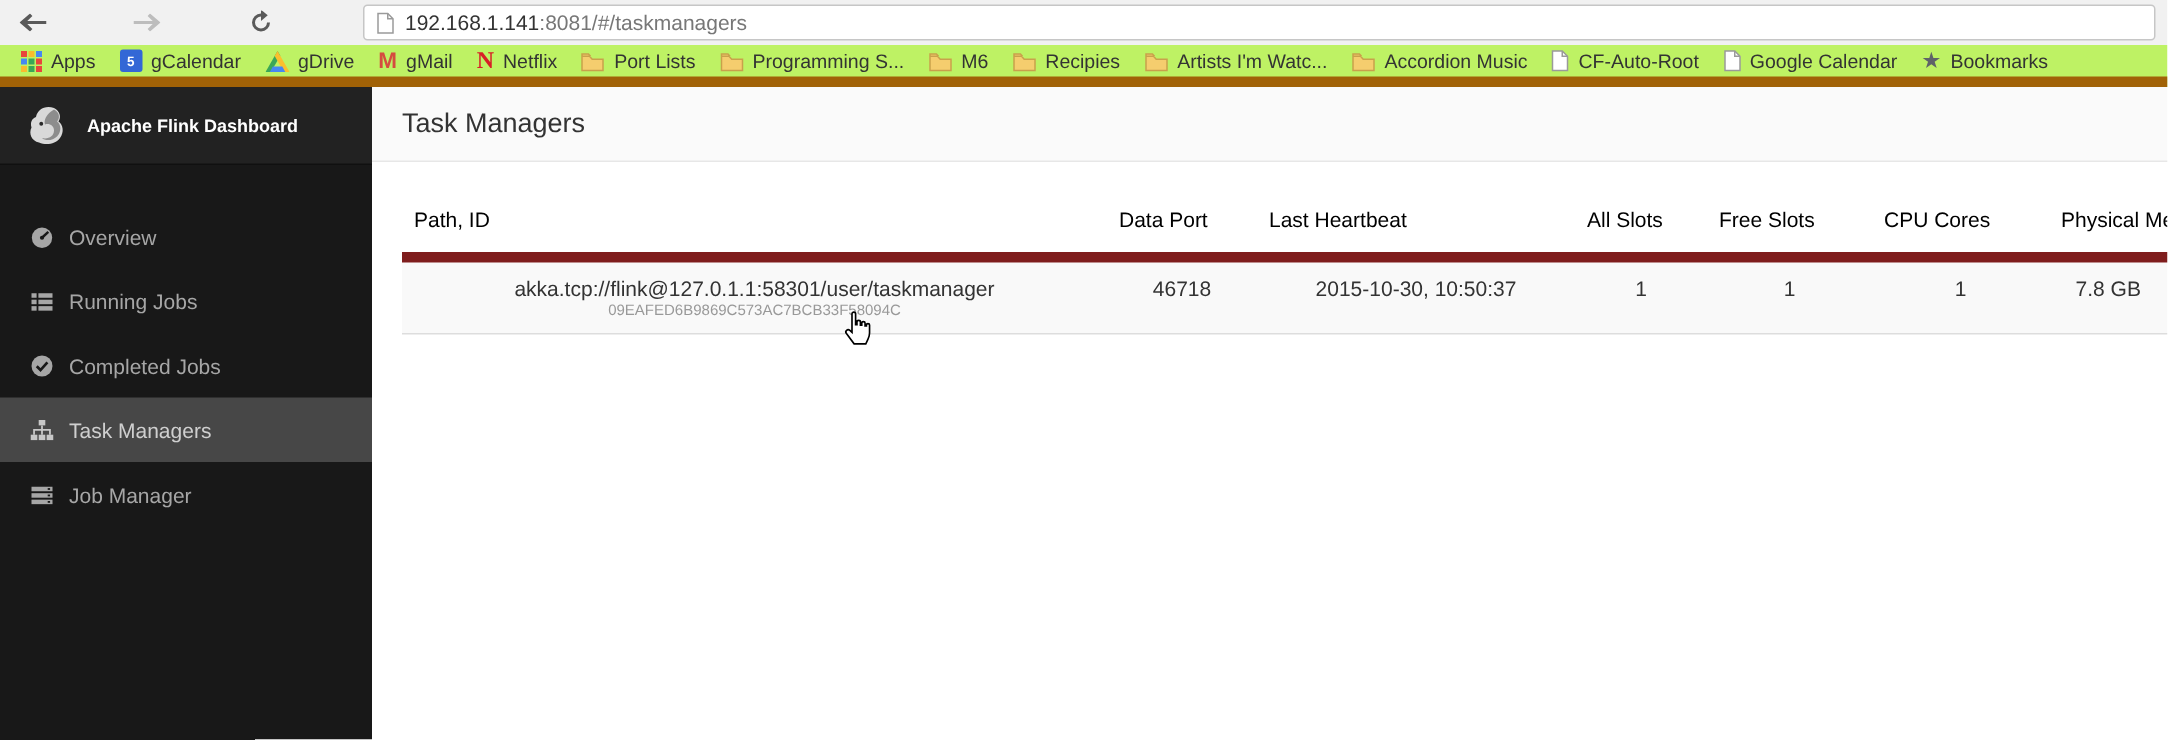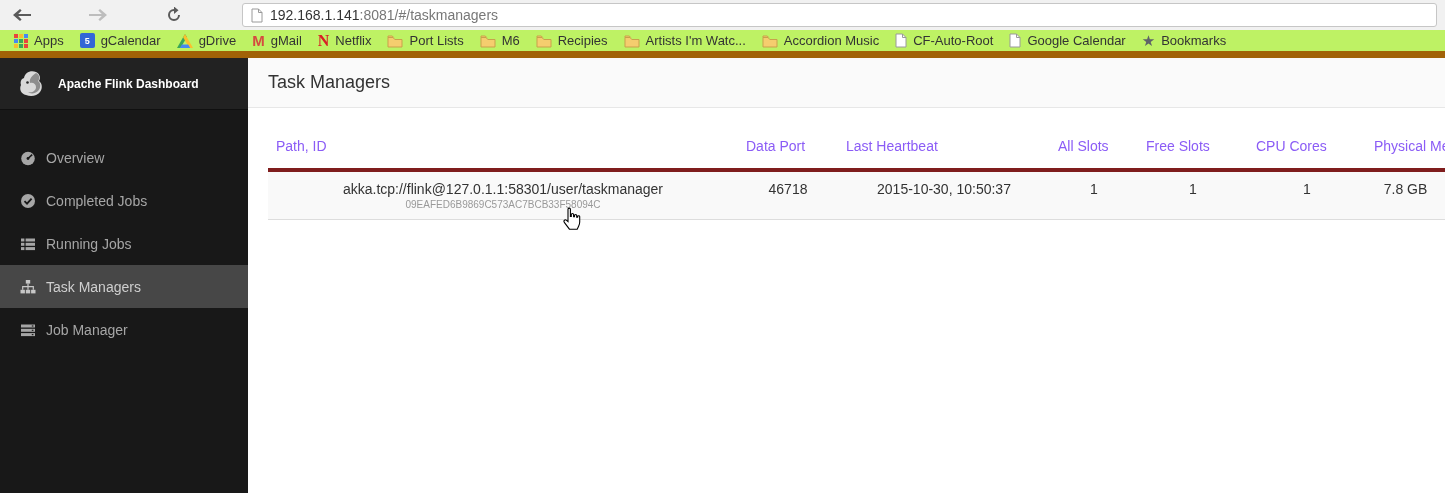--- a/index.html
+++ b/index.html
@@ -41,22 +41,22 @@
   .nav-item.active { background:#474747; color:#cfcfcf; }
   .nav-item .ic { width:16px; height:16px; flex:0 0 auto; display:flex; align-items:center; justify-content:center; }
 
   .main { flex:1; background:#fff; min-width:0; }
   .main-header { height:50px; background:#fafafa; border-bottom:1px solid #e7e7e7;
                  display:flex; align-items:center; padding-left:20px; }
   .page-title { font-size:18px; color:#333; }
 
   .content { padding:20px 0 0 20px; }
   table { border-collapse:collapse; table-layout:fixed; width:100%; }
-  th { text-align:left; font-weight:400; font-size:14px; color:#8b5cf6;
-       padding:10px 8px 14px 8px; border-bottom:4px solid #7f1d1d; white-space:nowrap; overflow:hidden; }
+  th { text-align:left; font-weight:400; font-size:14px; color:#000000;
+       padding:10px 8px 14px 8px; border-bottom:7px solid #7f1d1d; white-space:nowrap; overflow:hidden; }
   td { font-size:14px; color:#333; padding:9px 8px; vertical-align:top;
        border-bottom:1px solid #ddd; white-space:nowrap; overflow:hidden; }
   tr.data-row { background:#f9f9f9;text-align:center; }
   .cell-id { color:#999; font-size:10px; margin-top:2px; }
 
   .cursor { position:absolute; left:559px; top:206px; width:24px; height:28px; pointer-events:none; }
 </style>
 </head>
 <body>
 
@@ -123,20 +123,26 @@
   <div class="bm">
     <svg width="16" height="14" viewBox="0 0 16 14">
         <path d="M1 3.5 h5 l1.8 2 H15 v7.5 H1 Z M1 3.5 V2 h4.3 l1.4 1.5" fill="#f5cd6e" stroke="#c9a14b"></path>
       </svg>
     <span>Port Lists</span>
   </div>
   <div class="bm">
     <svg width="16" height="14" viewBox="0 0 16 14">
         <path d="M1 3.5 h5 l1.8 2 H15 v7.5 H1 Z M1 3.5 V2 h4.3 l1.4 1.5" fill="#f5cd6e" stroke="#c9a14b"></path>
       </svg>
+    <span>Programming S...</span>
+  </div>
+  <div class="bm">
+    <svg width="16" height="14" viewBox="0 0 16 14">
+        <path d="M1 3.5 h5 l1.8 2 H15 v7.5 H1 Z M1 3.5 V2 h4.3 l1.4 1.5" fill="#f5cd6e" stroke="#c9a14b"></path>
+      </svg>
     <span>M6</span>
   </div>
   <div class="bm">
     <svg width="16" height="14" viewBox="0 0 16 14">
         <path d="M1 3.5 h5 l1.8 2 H15 v7.5 H1 Z M1 3.5 V2 h4.3 l1.4 1.5" fill="#f5cd6e" stroke="#c9a14b"></path>
       </svg>
     <span>Recipies</span>
   </div>
   <div class="bm">
     <svg width="16" height="14" viewBox="0 0 16 14">
@@ -183,44 +189,44 @@
     <div class="nav">
       <div class="nav-item">
         <span class="ic">
           <svg width="16" height="16" viewBox="0 0 16 16">
               <circle cx="8" cy="8.5" r="6.8" fill="#a6a6a6"></circle>
               <path d="M8 8.5 L12.2 4.6" stroke="#181818" stroke-width="1.6"></path>
               <circle cx="8" cy="8.5" r="1.4" fill="#181818"></circle>
             </svg>
         </span>
         <span>Overview</span>
-      </div>
-      <div class="nav-item">
-        <span class="ic">
-          <svg width="16" height="16" viewBox="0 0 16 16">
-              <circle cx="8" cy="8" r="7" fill="#a6a6a6"></circle>
-              <path d="M4.5 8.2 L7 10.7 L11.6 5.6" fill="none" stroke="#181818" stroke-width="1.8"></path>
-            </svg>
-        </span>
-        <span>Completed Jobs</span>
       </div>
       <div class="nav-item">
         <span class="ic">
           <svg width="16" height="16" viewBox="0 0 16 16">
               <g fill="#a6a6a6">
                 <rect x="1" y="2.5" width="3.4" height="3"></rect>
                 <rect x="5.6" y="2.5" width="9.4" height="3"></rect>
                 <rect x="1" y="6.8" width="3.4" height="3"></rect>
                 <rect x="5.6" y="6.8" width="9.4" height="3"></rect>
                 <rect x="1" y="11.1" width="3.4" height="3"></rect>
                 <rect x="5.6" y="11.1" width="9.4" height="3"></rect>
               </g>
             </svg>
         </span>
         <span>Running Jobs</span>
+      </div>
+      <div class="nav-item">
+        <span class="ic">
+          <svg width="16" height="16" viewBox="0 0 16 16">
+              <circle cx="8" cy="8" r="7" fill="#a6a6a6"></circle>
+              <path d="M4.5 8.2 L7 10.7 L11.6 5.6" fill="none" stroke="#181818" stroke-width="1.8"></path>
+            </svg>
+        </span>
+        <span>Completed Jobs</span>
       </div>
       <div class="nav-item active">
         <span class="ic">
           <svg width="16" height="16" viewBox="0 0 16 16">
               <g fill="#c7c7c7">
                 <rect x="5.8" y="1" width="4.4" height="3.6"></rect>
                 <rect x="0.5" y="10.8" width="4.4" height="3.6"></rect>
                 <rect x="5.8" y="10.8" width="4.4" height="3.6"></rect>
                 <rect x="11.1" y="10.8" width="4.4" height="3.6"></rect>
               </g>

